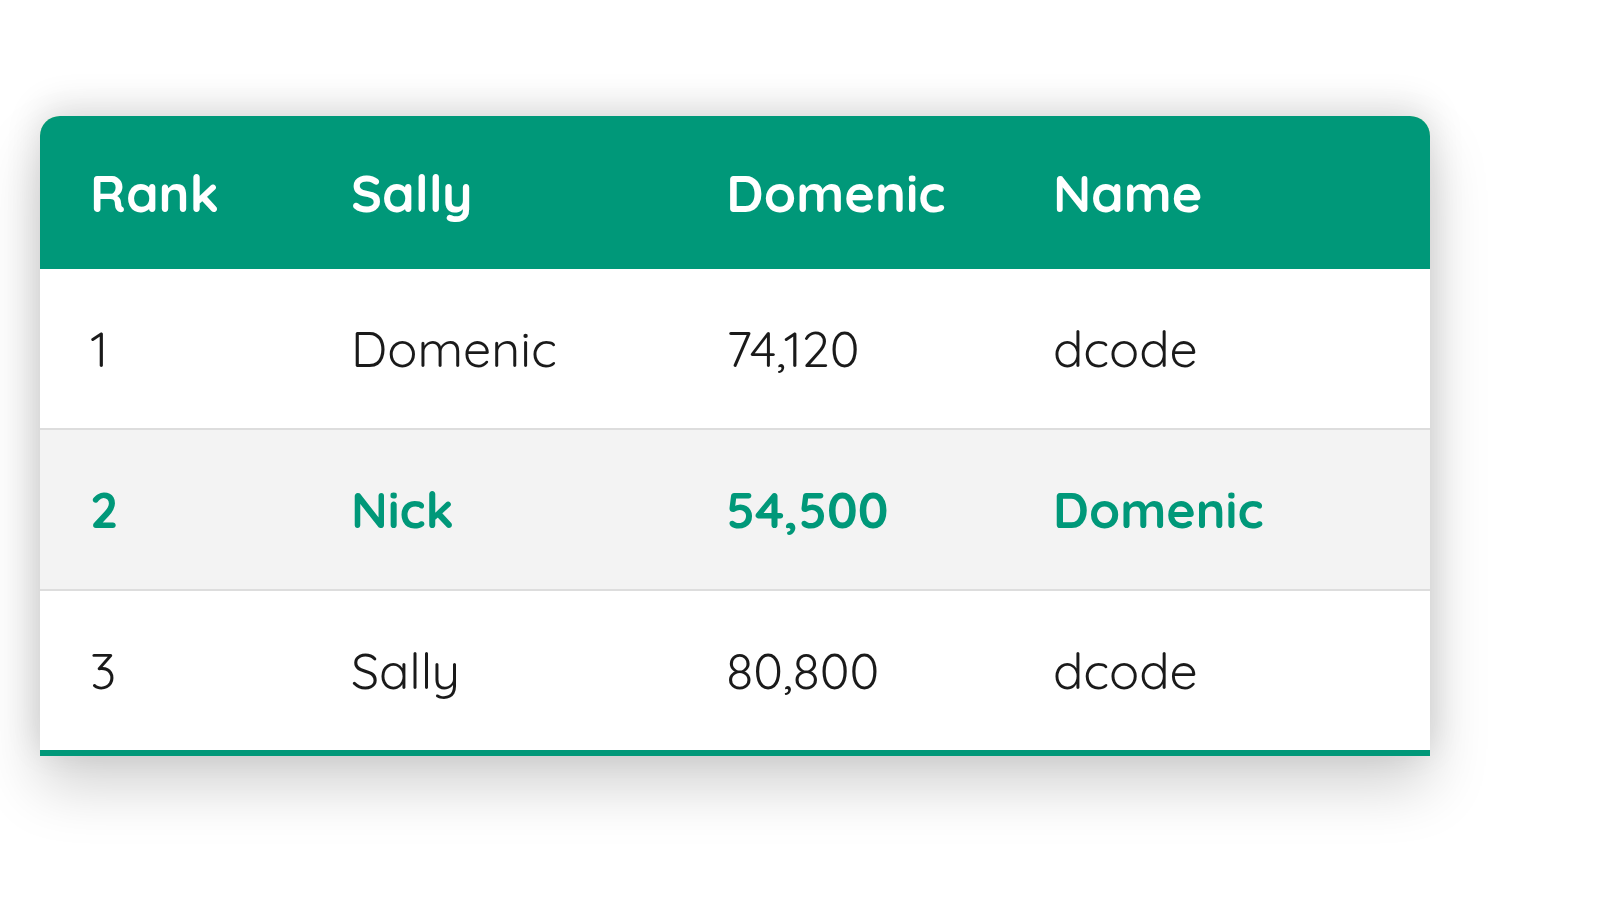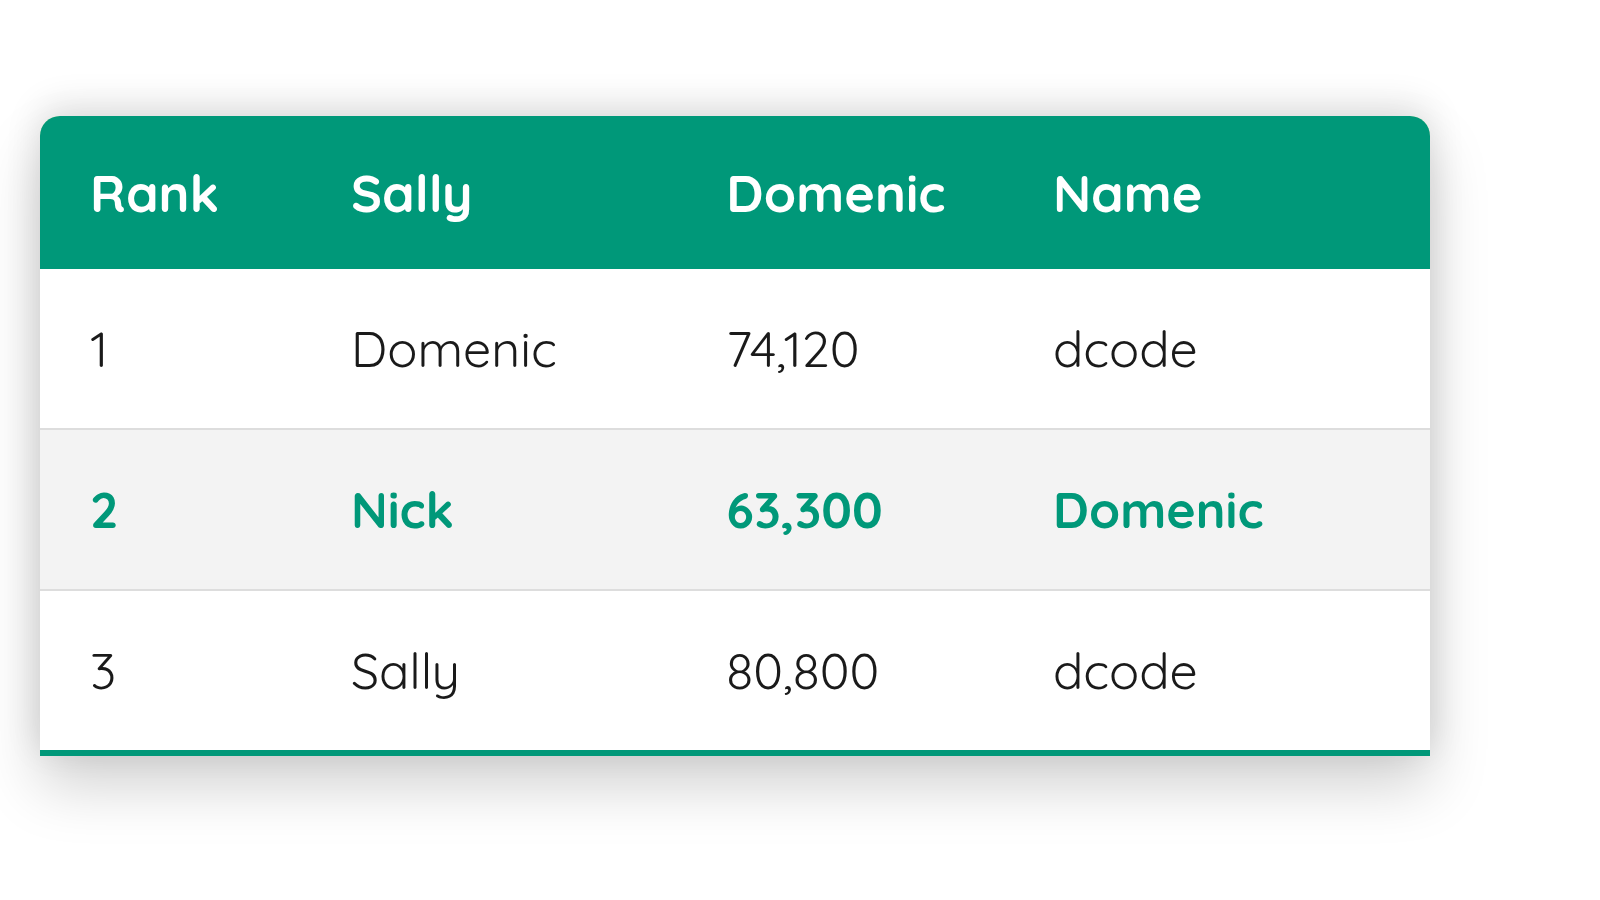--- a/index.html
+++ b/index.html
@@ -90,21 +90,21 @@
     <tbody>
       <tr>
         <td>1</td>
         <td>Domenic</td>
         <td>74,120</td>
         <td>dcode</td>
       </tr>
       <tr class="alt active">
         <td>2</td>
         <td>Nick</td>
-        <td>63,300</td>
+        <td>54,500</td>
         <td>Domenic</td>
       </tr>
       <tr>
         <td>3</td>
         <td>Sally</td>
         <td>80,800</td>
         <td>dcode</td>
       </tr>
     </tbody>
   </table>

